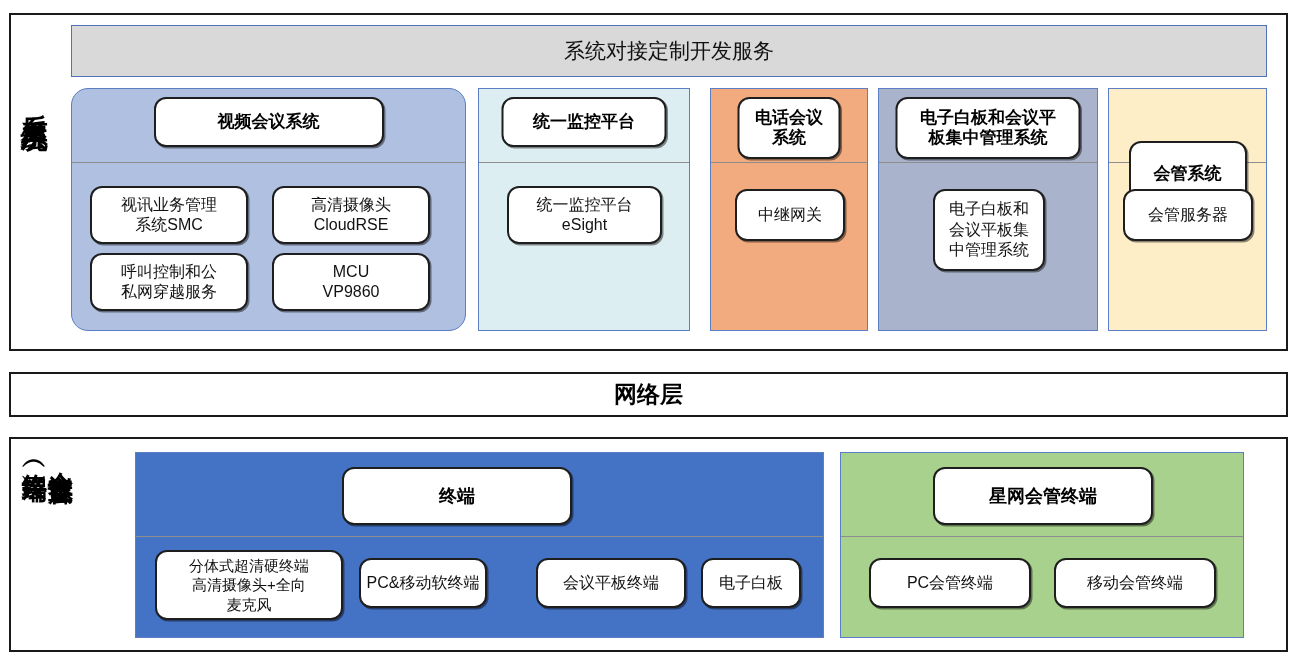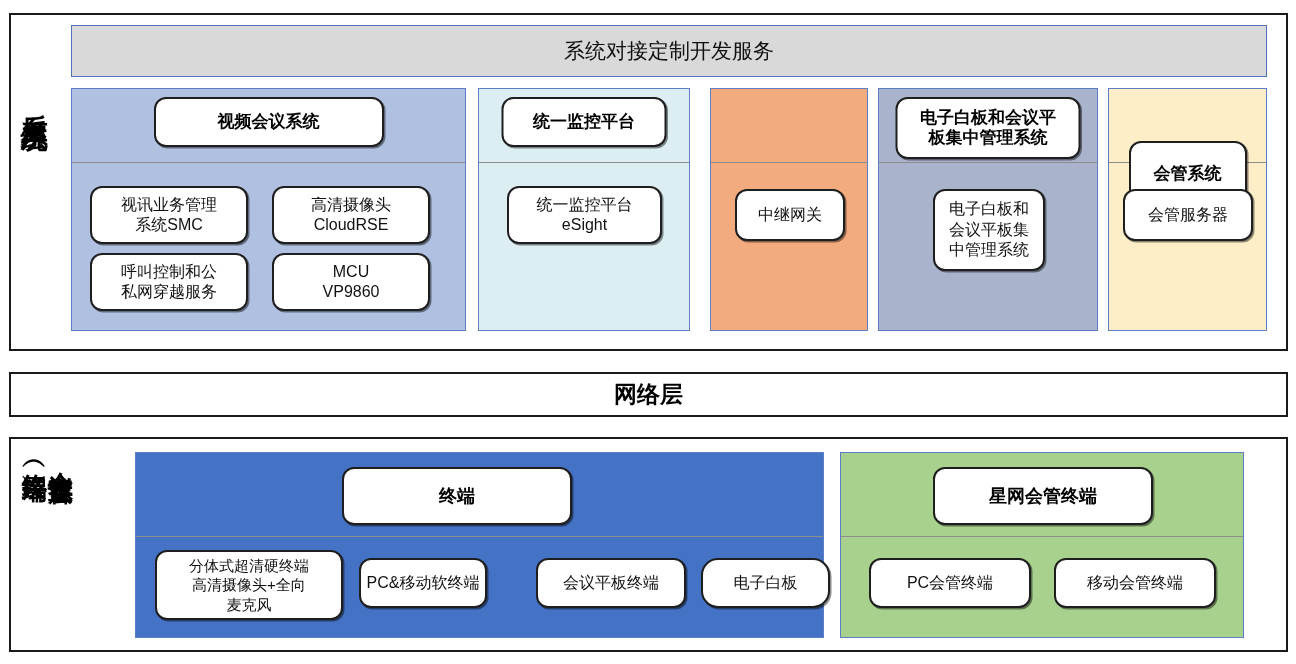--- a/index.html
+++ b/index.html
@@ -129,21 +129,21 @@
     justify-content: center;
     text-align: center;
     font-size: 16px;
     line-height: 1.28;
     color: #111;
     padding: 2px 4px;
     box-shadow: 1.5px 1.5px 0 rgba(0,0,0,0.45);
   }
 
   
-  #col-video   { left: 71px;   width: 395px; background: #b0c0e0; }
+  #col-video   { left: 71px;   width: 395px; background: #b0c0e0; border-radius: 17px; }
   #col-monitor { left: 478px;  width: 212px; background: #ddeef3; }
   #col-phone   { left: 710px;  width: 158px; background: #f2ab7e; }
   #col-board   { left: 878px;  width: 220px; background: #a9b4cc; }
   #col-manage  { left: 1108px; width: 159px; background: #fdeec8; }
 
   #col-video   .col-head { width: 230px; height: 50px; }
   #col-monitor .col-head { width: 165px; height: 50px; }
   #col-phone   .col-head { width: 103px; height: 62px; }
   #col-board   .col-head { width: 185px; height: 62px; }
   #col-manage  .col-head { width: 118px; height: 65px; margin-top: 44px; }
@@ -231,20 +231,24 @@
       <span>统一监控平台</span>
     </div>
     <div class="chip" style="left:28px; top:97px; width:155px; height:58px;">
       <span style="white-space:pre-line">统一监控平台
 eSight</span>
     </div>
   </div>
 
   <div class="col" id="col-phone">
     <div class="col-divider"></div>
+    <div class="col-head">
+      <span style="white-space:pre-line">电话会议
+系统</span>
+    </div>
     <div class="chip" style="left:24px; top:100px; width:110px; height:52px;">
       <span style="white-space:pre-line">中继网关</span>
     </div>
   </div>
 
   <div class="col" id="col-board">
     <div class="col-divider"></div>
     <div class="col-head">
       <span style="white-space:pre-line">电子白板和会议平
 板集中管理系统</span>
@@ -287,21 +291,21 @@
       <span style="white-space:pre-line">分体式超清硬终端
 高清摄像头+全向
 麦克风</span>
     </div>
     <div class="chip" style="left:223px; top:105px; width:128px; height:50px;">
       <span style="white-space:pre-line">PC&amp;移动软终端</span>
     </div>
     <div class="chip" style="left:400px; top:105px; width:150px; height:50px;">
       <span style="white-space:pre-line">会议平板终端</span>
     </div>
-    <div class="chip" style="left:565px; top:105px; width:129px; height:50px;border-radius:17px;">
+    <div class="chip" style="left:565px; top:105px; width:100px; height:50px;">
       <span style="white-space:pre-line">电子白板</span>
     </div>
   </div>
 
   <div class="panel" id="panel-xingwang">
     <div class="col-divider"></div>
     <div class="panel-head">
       <span>星网会管终端</span>
     </div>
     <div class="chip" style="left:28px; top:105px; width:162px; height:50px;">

